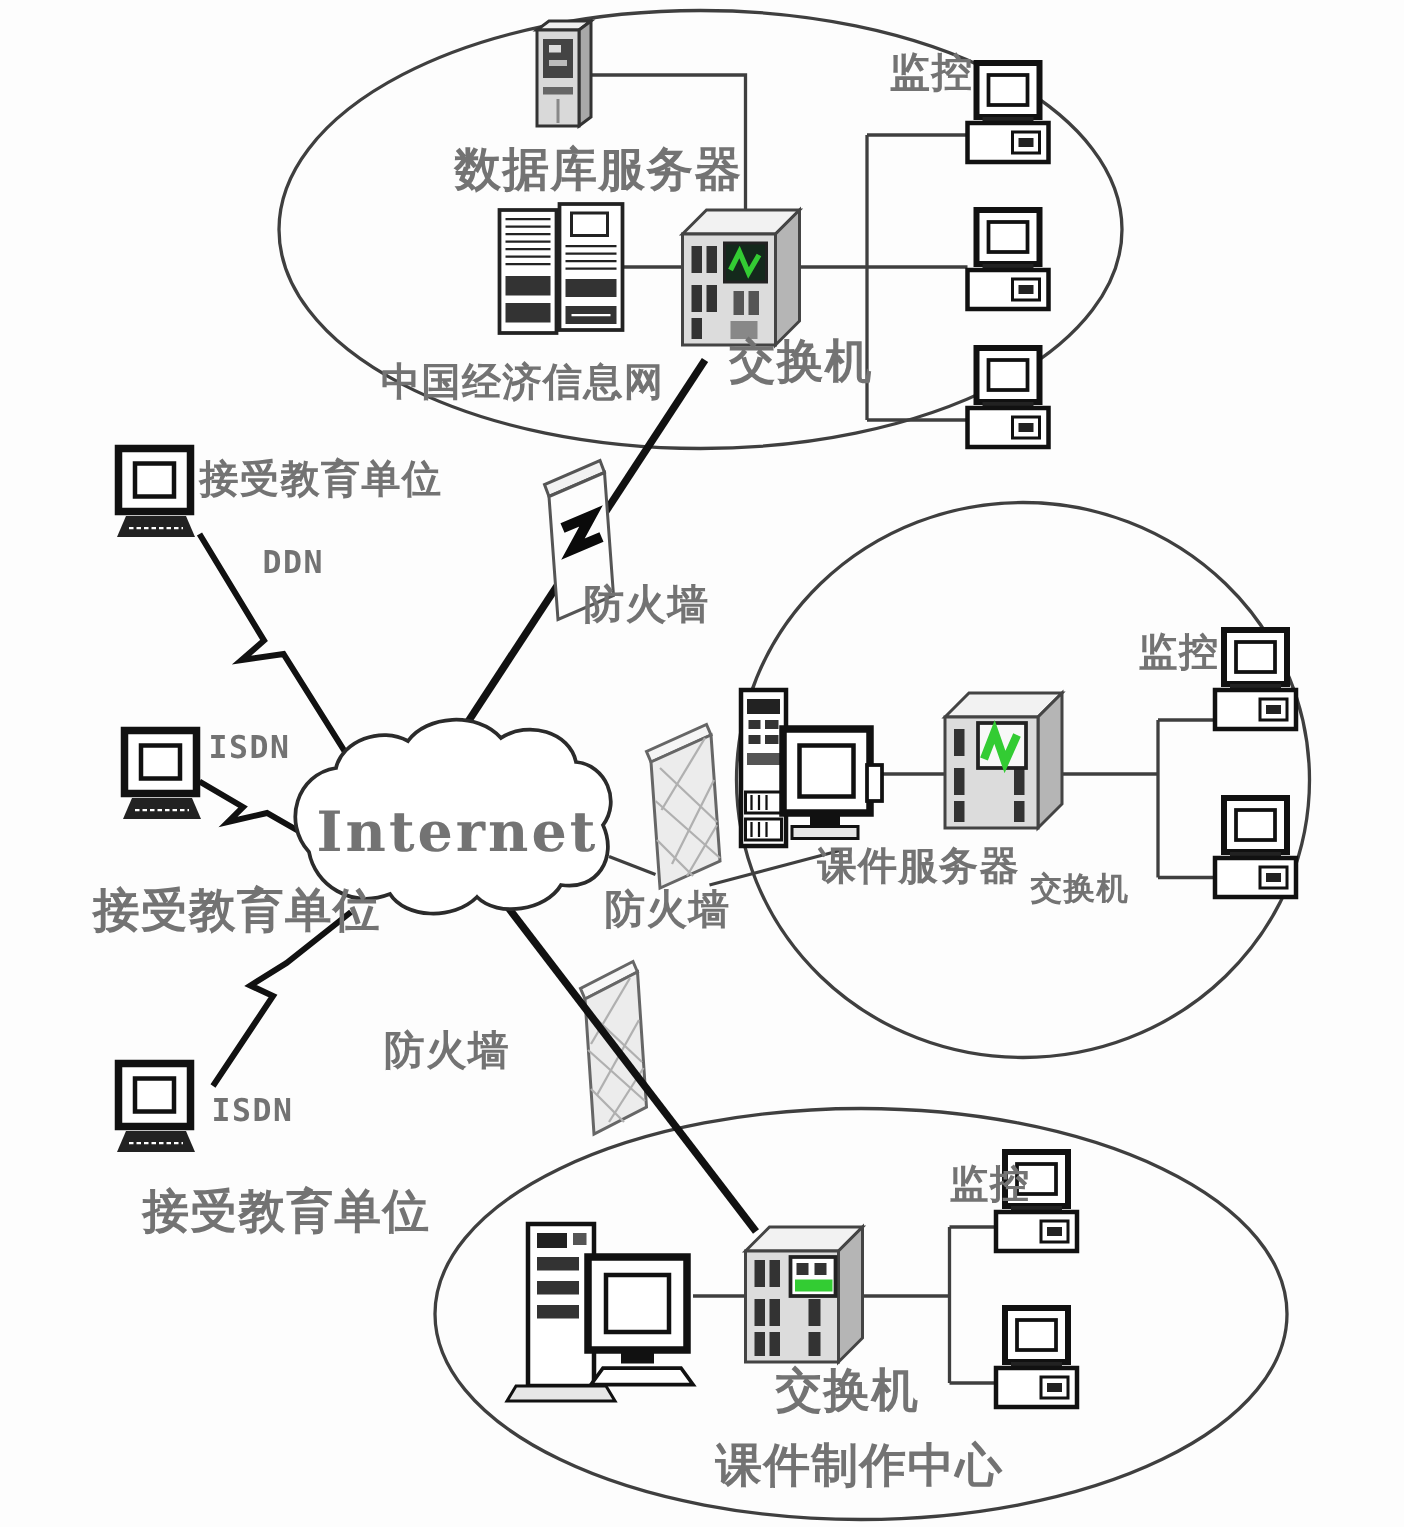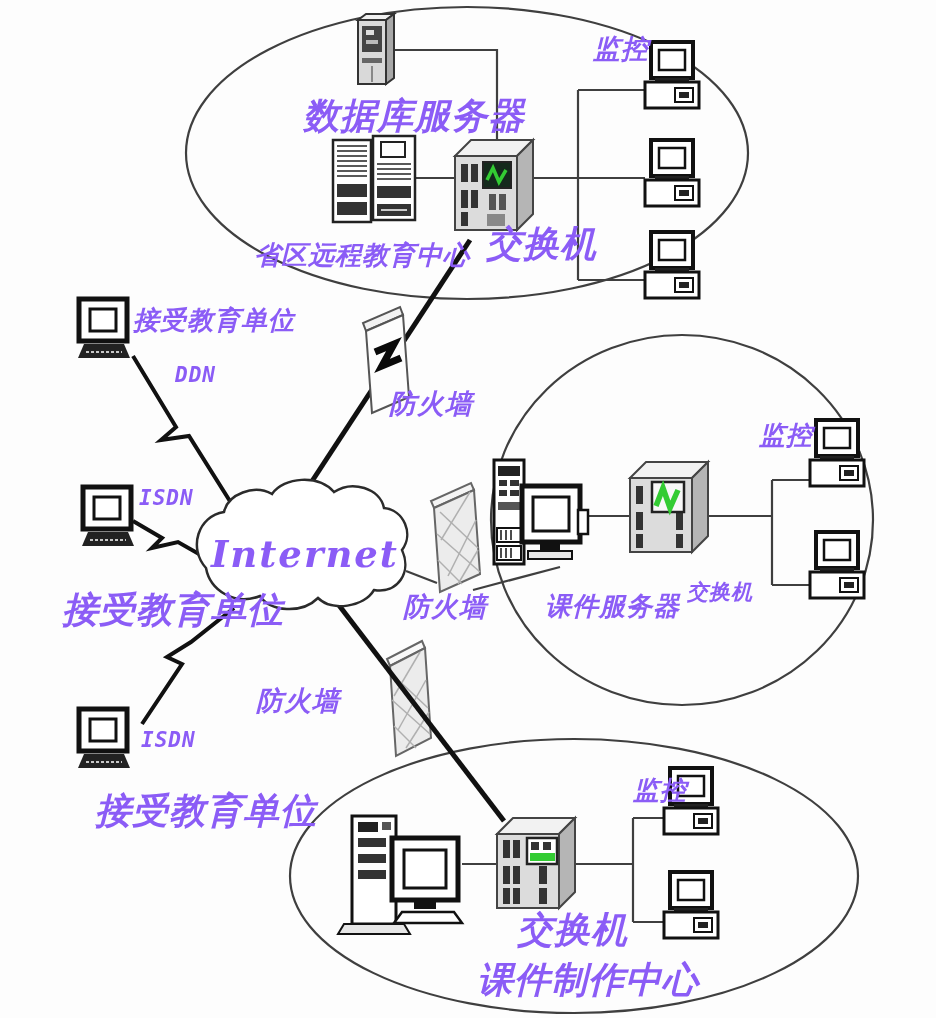--- a/index.html
+++ b/index.html
@@ -1,23 +1,23 @@
 <!DOCTYPE html>
 <html><head>
 <meta charset="utf-8">
 <style>
   html,body{margin:0;padding:0;background:#fff;}
   #stage{position:relative;width:936px;height:1018px;background:#fdfdfd;overflow:hidden;
          font-family:"DejaVu Sans",sans-serif;}
   #net-svg{position:absolute;left:0;top:0;}
-  .lbl{position:absolute;font-weight:bold;color:#8b5cf6;white-space:nowrap;
-       font-family:"DejaVu Sans",sans-serif;letter-spacing:1px;line-height:1.1;font-style:italic;}
+  .lbl{position:absolute;font-weight:bold;color:#737373;white-space:nowrap;
+       font-family:"DejaVu Sans",sans-serif;letter-spacing:1px;line-height:1.1;}
   .zh26{font-size:26px;}
   .zh27{font-size:27px;}
-  .zh28{font-size:36px;}
+  .zh28{font-size:31px;}
   .zh21{font-size:21px;}
   .latin{font-family:"DejaVu Sans Mono",monospace;font-size:21px;font-weight:bold;}
   .inet{font-family:"DejaVu Serif",serif;font-size:37px;font-weight:bold;
         width:210px;text-align:center;letter-spacing:2px;}
 </style>
 </head>
 <body>
 
 <div id="stage">
 
@@ -316,36 +316,36 @@
       <rect x="0" y="40" width="54" height="26" fill="#fff" stroke="#111" stroke-width="3"></rect>
       <rect x="30" y="46" width="18" height="14" fill="#fff" stroke="#111" stroke-width="2"></rect>
       <rect x="34" y="50" width="10" height="6" fill="#222"></rect>
     </g>
   </g>
 </svg>
 
 <div class="lbl zh28" style="left:303px;top:96px;">数据库服务器</div>
 <div class="lbl zh27" style="left:593px;top:34px;">监控</div>
 <div class="lbl zh28" style="left:486px;top:224px;">交换机</div>
-<div class="lbl zh26" style="left:254px;top:241px;">省区远程教育中心</div>
+<div class="lbl zh26" style="left:254px;top:241px;">中国经济信息网</div>
 
 <div class="lbl zh26" style="left:133px;top:306px;">接受教育单位</div>
 <div class="lbl latin" style="left:175px;top:364px;">DDN</div>
 <div class="lbl latin" style="left:139px;top:487px;">ISDN</div>
 <div class="lbl zh28" style="left:62px;top:590px;">接受教育单位</div>
 <div class="lbl latin" style="left:141px;top:729px;">ISDN</div>
 <div class="lbl zh28" style="left:95px;top:791px;">接受教育单位</div>
 
 <div class="lbl inet" style="left:200px;top:534px;">Internet</div>
 
 <div class="lbl zh27" style="left:389px;top:389px;">防火墙</div>
 <div class="lbl zh27" style="left:403px;top:592px;">防火墙</div>
 <div class="lbl zh27" style="left:256px;top:686px;">防火墙</div>
 
-<div class="lbl zh26" style="left:545px;top:592px;text-align:right;">课件服务器</div>
+<div class="lbl zh26" style="left:545px;top:564px;text-align:right;">课件服务器</div>
 <div class="lbl zh21" style="left:687px;top:581px;">交换机</div>
 <div class="lbl zh26" style="left:759px;top:421px;">监控</div>
 
 <div class="lbl zh28" style="left:517px;top:910px;">交换机</div>
 <div class="lbl zh26" style="left:633px;top:776px;">监控</div>
 <div class="lbl zh28" style="left:477px;top:960px;">课件制作中心</div>
 
 </div>
 
 </body></html>

